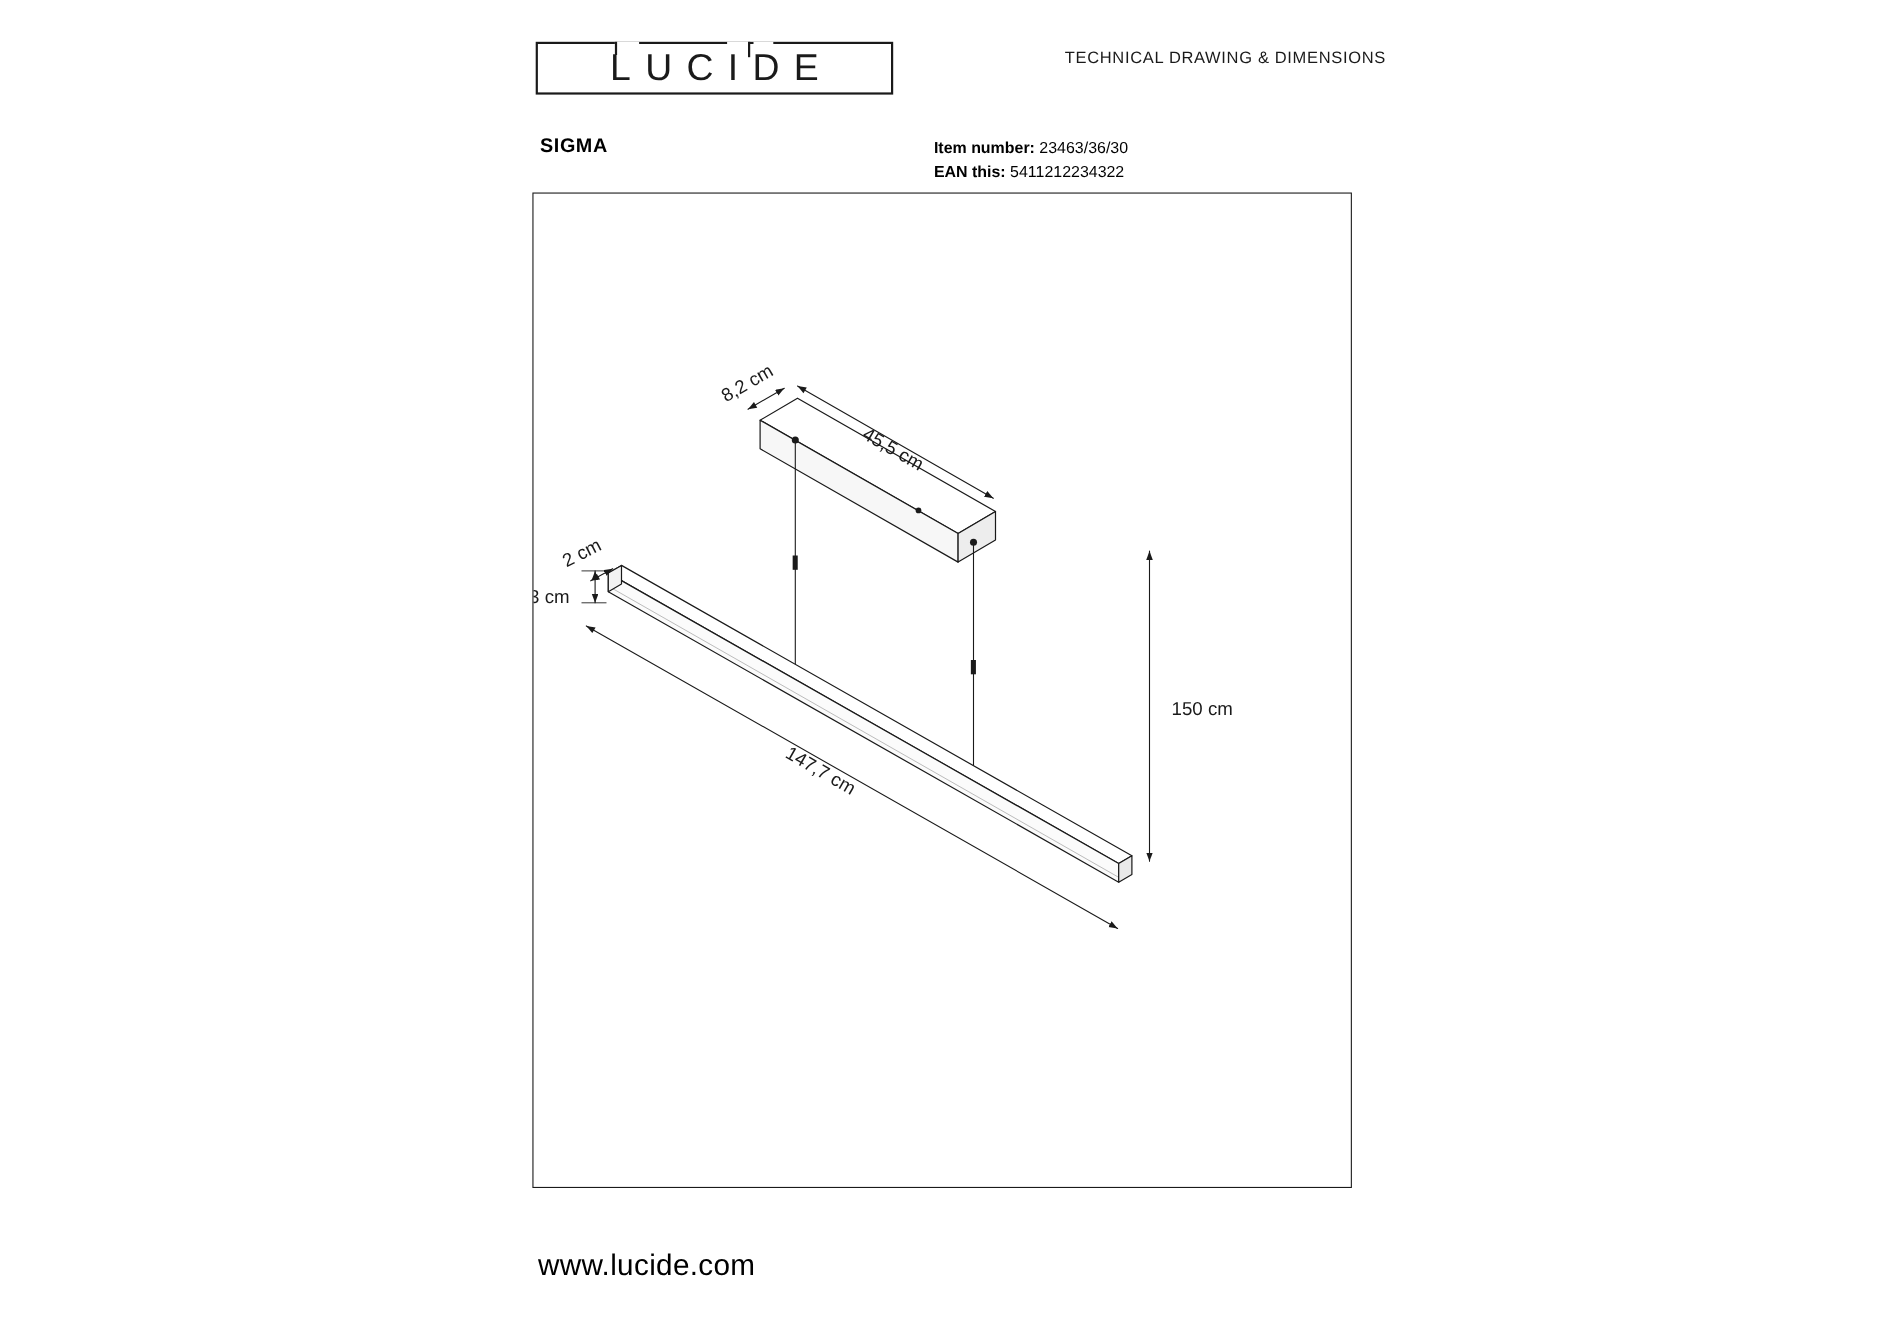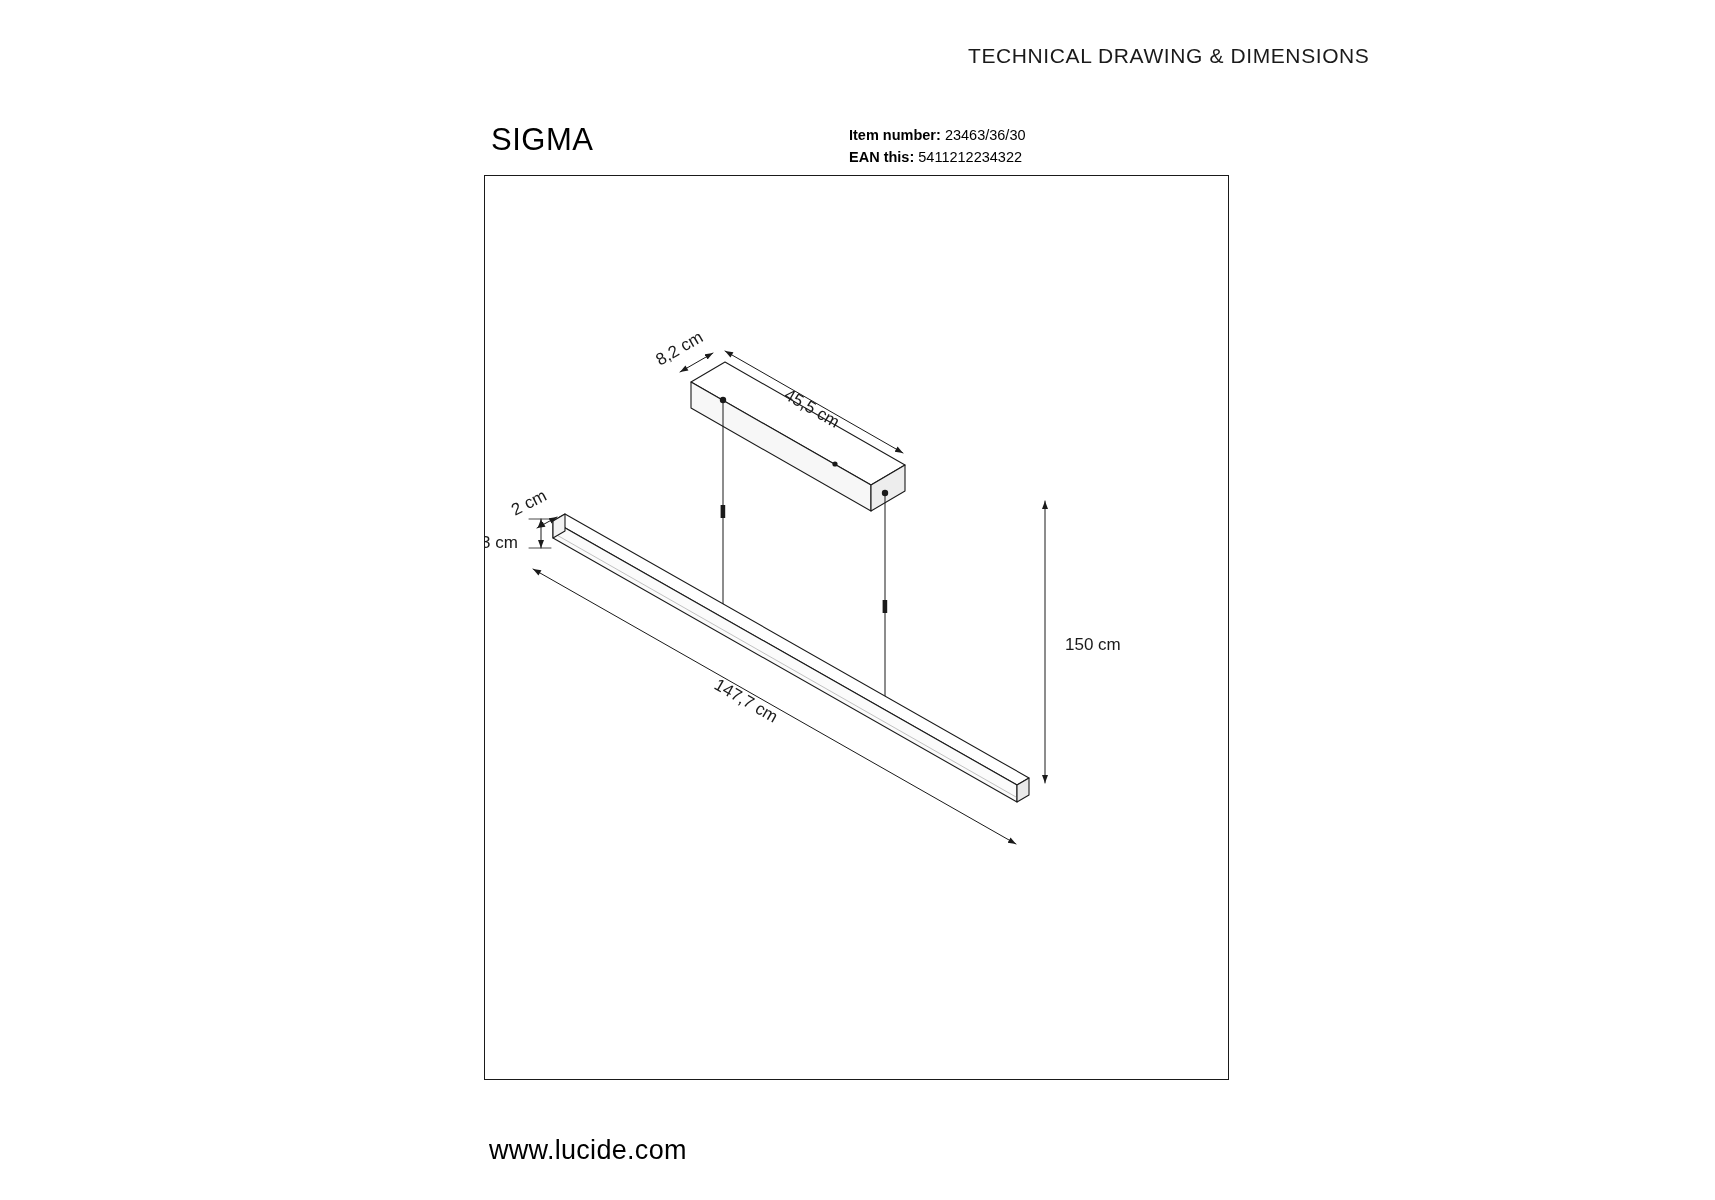--- a/index.html
+++ b/index.html
@@ -57,31 +57,31 @@
   .logo-notch-v {
     position: absolute;
     background: #1a1a1a;
     width: 2px;
   }
 
   .header-right {
     position: absolute;
     left: 968px;
     top: 44px;
-    font-size: 21px;
+    font-size: 15px;
     letter-spacing: 0.6px;
     color: #1a1a1a;
   }
 
   .product-title {
     position: absolute;
     left: 491px;
     top: 122px;
-    font-size: 31px;
-    font-weight: normal;
+    font-size: 18px;
+    font-weight: bold;
     letter-spacing: 0.5px;
     color: #000;
   }
 
   .meta {
     position: absolute;
     left: 849px;
     top: 124px;
     font-size: 14.5px;
     line-height: 22px;
@@ -125,20 +125,28 @@
     font-weight: normal;
     color: #000;
     letter-spacing: 0.3px;
   }
 </style>
 </head>
 <body>
 
 <div class="page">
 
+  <div class="logo-box">
+    <div class="logo-text">LUCIDE</div>
+    <div class="logo-notch-top" style="left:70px; top:-2px; width:22px;"></div>
+    <div class="logo-notch-v" style="left:70px; top:-2px; height:12px;"></div>
+    <div class="logo-notch-top" style="left:172px; top:-2px; width:20px;"></div>
+    <div class="logo-notch-v" style="left:191px; top:-2px; height:14px;"></div>
+    <div class="logo-notch-top" style="left:196px; top:-2px; width:18px;"></div>
+  </div>
 
   <div class="header-right">TECHNICAL DRAWING &amp; DIMENSIONS</div>
 
   <div class="product-title">SIGMA</div>
 
   <div class="meta">
     <div>
       <b>Item number:</b>
       <span>23463/36/30</span>
     </div>

